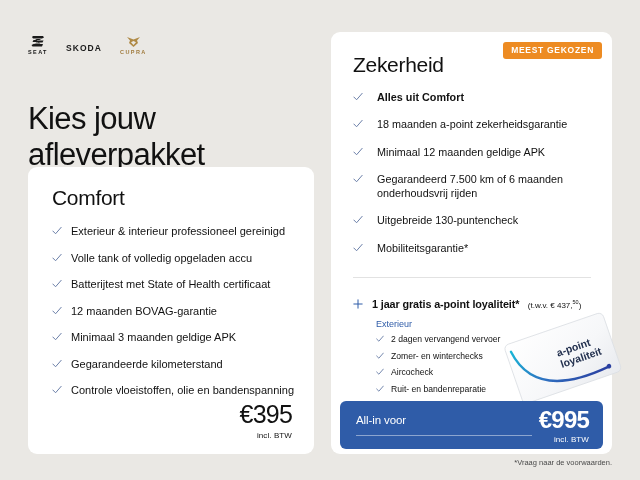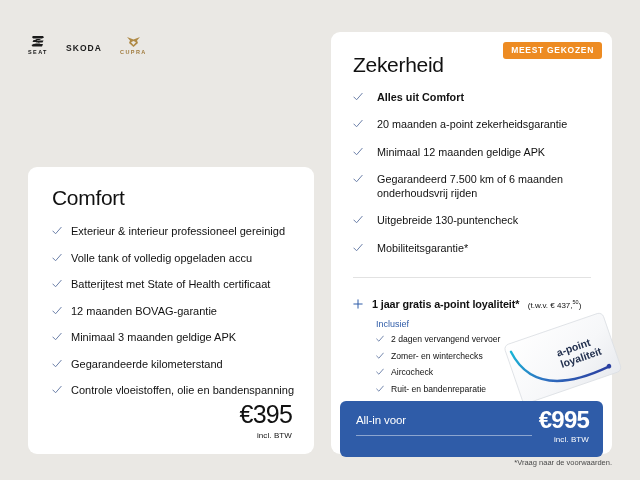--- a/index.html
+++ b/index.html
@@ -282,21 +282,21 @@
     height: 100px;
     pointer-events: none;
   }
 
   
   .allin-bar {
     position: absolute;
     left: 340px;
     top: 401px;
     width: 263px;
-    height: 56px;
+    height: 48px;
     background: #2f5ca8;
     border-radius: 6px;
   }
   .allin-label {
     position: absolute;
     left: 16px;
     top: 13px;
     font-size: 11.5px;
     color: #ffffff;
     letter-spacing: -0.1px;
@@ -358,20 +358,22 @@
 
       <div class="logo">
         <svg class="cupra-mark" viewBox="0 0 30 24">
           <path d="M2 2 L15 7 L28 2 L22 9 L24 14 L15 22 L6 14 L8 9 Z M15 10 L10 12.5 L15 18 L20 12.5 Z" fill="#b08a46"></path>
         </svg>
         <div class="logo-wordmark cupra-word">CUPRA</div>
       </div>
 
     </div>
 
+    <h1 class="page-title">Kies jouw
+afleverpakket</h1>
 
     <div class="card card-left">
       <div class="card-title">Comfort</div>
 
       <ul class="feature-list list-left">
         <li class="feature-item">
           <svg class="check" viewBox="0 0 12 12">
               <path d="M1 6 L4.3 9.3 L11 1.6" fill="none" stroke="#6b7fa8" stroke-width="1.2" stroke-linecap="round" stroke-linejoin="round"></path>
             </svg>
           <span class="feature-text">Exterieur &amp; interieur professioneel gereinigd</span>
@@ -432,21 +434,21 @@
       <li class="feature-item">
         <svg class="check" viewBox="0 0 12 12">
             <path d="M1 6 L4.3 9.3 L11 1.6" fill="none" stroke="#6b7fa8" stroke-width="1.2" stroke-linecap="round" stroke-linejoin="round"></path>
           </svg>
         <span class="feature-text" style="font-weight:700">Alles uit Comfort</span>
       </li>
       <li class="feature-item">
         <svg class="check" viewBox="0 0 12 12">
             <path d="M1 6 L4.3 9.3 L11 1.6" fill="none" stroke="#6b7fa8" stroke-width="1.2" stroke-linecap="round" stroke-linejoin="round"></path>
           </svg>
-        <span class="feature-text">20 maanden a-point zekerheidsgarantie</span>
+        <span class="feature-text">18 maanden a-point zekerheidsgarantie</span>
       </li>
       <li class="feature-item">
         <svg class="check" viewBox="0 0 12 12">
             <path d="M1 6 L4.3 9.3 L11 1.6" fill="none" stroke="#6b7fa8" stroke-width="1.2" stroke-linecap="round" stroke-linejoin="round"></path>
           </svg>
         <span class="feature-text">Minimaal 12 maanden geldige APK</span>
       </li>
       <li class="feature-item">
         <svg class="check" viewBox="0 0 12 12">
             <path d="M1 6 L4.3 9.3 L11 1.6" fill="none" stroke="#6b7fa8" stroke-width="1.2" stroke-linecap="round" stroke-linejoin="round"></path>
@@ -472,21 +474,21 @@
     <div class="loyalty-row">
       <svg class="plus-icon" viewBox="0 0 12 12">
         <path d="M6 1 V11 M1 6 H11" fill="none" stroke="#2f5ca8" stroke-width="1.2" stroke-linecap="round"></path>
       </svg>
       <span>
         <span class="loyalty-title">1 jaar gratis a-point loyaliteit*</span>
         <span class="loyalty-value"><span>(t.w.v. € 437,</span><sup>50</sup><span>)</span></span>
       </span>
     </div>
 
-    <div class="inclusief-label">Inclusief</div>
+    <div class="inclusief-label">Exterieur</div>
 
     <ul class="sub-list">
       <li class="sub-item">
         <svg class="sub-check" viewBox="0 0 12 12">
             <path d="M1 6 L4.3 9.3 L11 1.6" fill="none" stroke="#6b7fa8" stroke-width="1.4" stroke-linecap="round" stroke-linejoin="round"></path>
           </svg>
         <span>2 dagen vervangend vervoer</span>
       </li>
       <li class="sub-item">
         <svg class="sub-check" viewBox="0 0 12 12">

